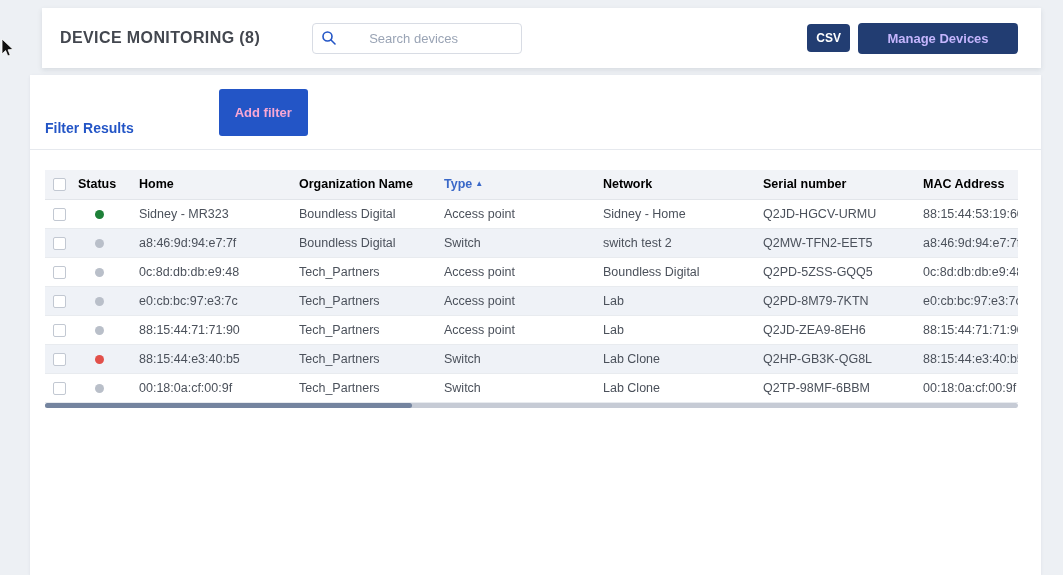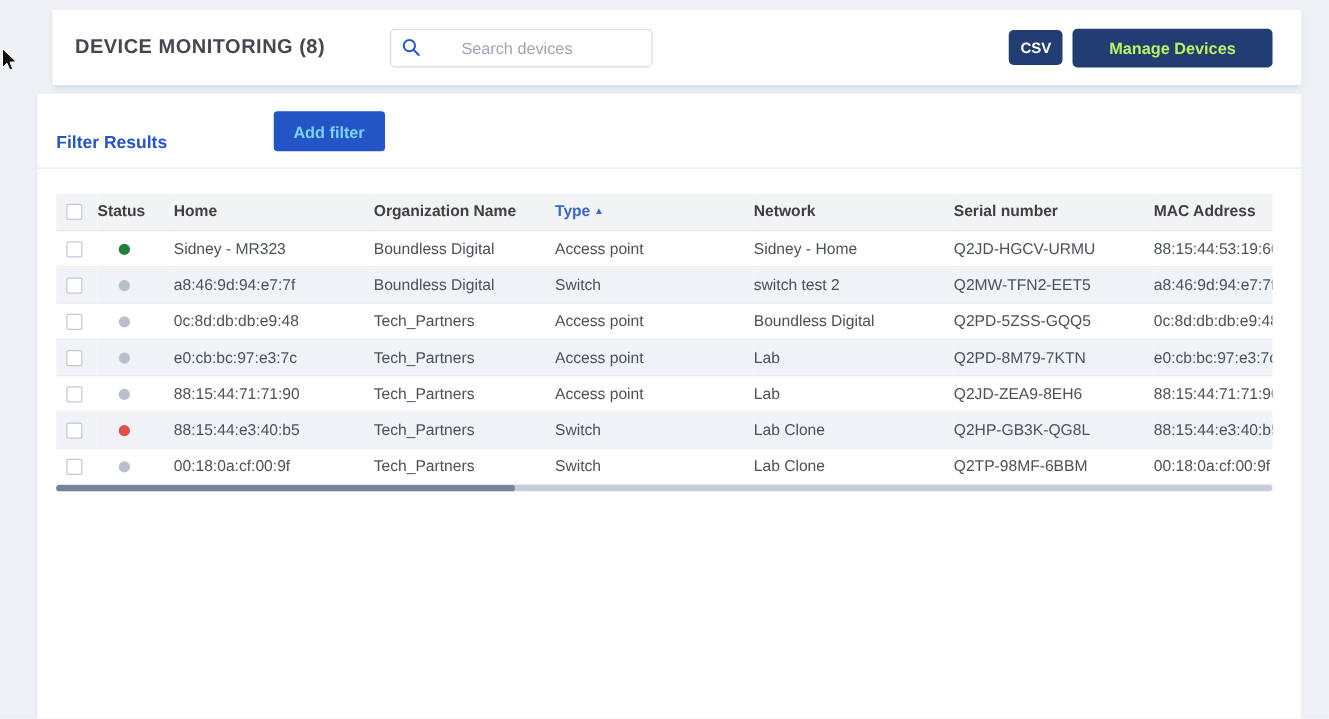--- a/index.html
+++ b/index.html
@@ -39,60 +39,60 @@
   }
   .search-box input::placeholder { color:#9aa4b5; }
   .topbar-spacer { flex:1; }
   .btn-csv {
     background:#223d72; color:#fff; border:none; border-radius:4px;
     height:28px; padding:0 9px; font-size:12px; font-weight:bold;
     font-family:"Liberation Sans", sans-serif; cursor:pointer;
     margin-right:8px;
   }
   .btn-manage {
-    background:#223d72; color:#bef264; border:none; border-radius:4px;
+    background:#223d72; color:#c4b5fd; border:none; border-radius:4px;
     height:31px; width:160px; font-size:13px; font-weight:bold;
     font-family:"Liberation Sans", sans-serif; cursor:pointer;
   }
 
   
   .content {
     position:absolute; left:30px; right:22px; top:75px; bottom:0;
     background:#ffffff;
     box-shadow:0 1px 3px rgba(60,70,90,0.08);
   }
   .filter-row {
     display:flex; align-items:flex-end;
     padding:14px 15px 13px 15px;
     border-bottom:1px solid #e6e9ee;
   }
   .filter-results {
     color:#2355c6; font-size:14px; font-weight:bold; cursor:pointer;
   }
   .btn-add-filter {
     margin-left:85px;
-    background:#2355c6; color:#7dd3fc; border:none; border-radius:3px;
-    height:32px; padding:0 16px; font-size:13px; font-weight:bold;
+    background:#2355c6; color:#f9a8d4; border:none; border-radius:3px;
+    height:47px; padding:0 16px; font-size:13px; font-weight:bold;
     font-family:"Liberation Sans", sans-serif; cursor:pointer;
   }
 
   
   .table-wrap { margin:20px 23px 0 15px; }
   table { border-collapse:collapse; table-layout:fixed; width:973px; font-size:12.5px; }
   col.c-check { width:33px; }
   col.c-status { width:61px; }
   col.c-name { width:160px; }
   col.c-org { width:145px; }
   col.c-type { width:159px; }
   col.c-net { width:160px; }
   col.c-serial { width:160px; }
   col.c-mac { width:95px; }
   thead th {
     background:#f1f3f7;
-    font-weight:bold; color:#404040; text-align:left;
+    font-weight:bold; color:#000000; text-align:left;
     height:29px; padding:0 4px 0 0;
     border-bottom:1px solid #e2e5ea;
     white-space:nowrap; overflow:hidden;
   }
   thead th.sorted { color:#3a68c8; }
   .sort-arrow { font-size:8px; vertical-align:2px; margin-left:3px; }
   tbody td {
     height:29px; padding:0 4px 0 0; color:#4b515b;
     border-bottom:1px solid #e8ebef;
     white-space:nowrap; overflow:hidden;

